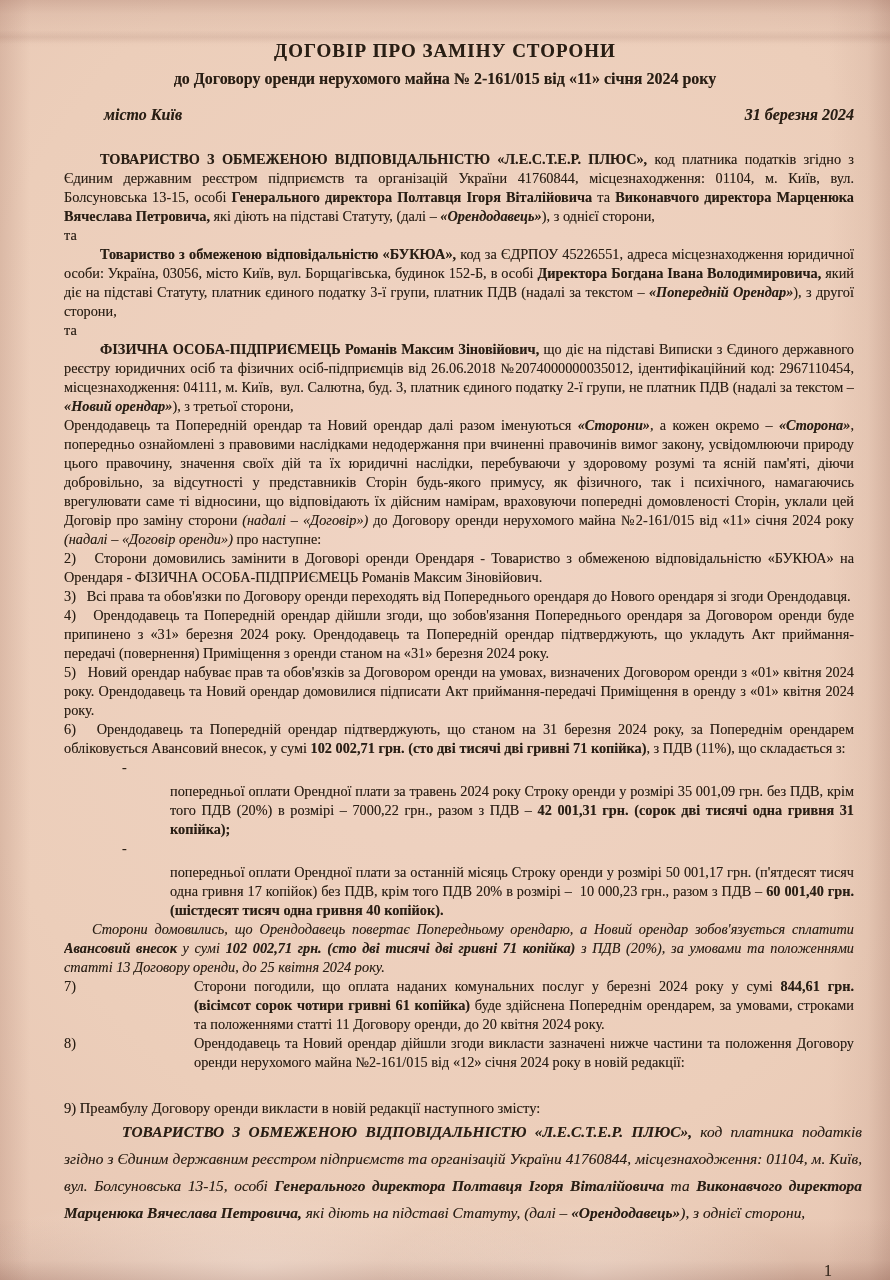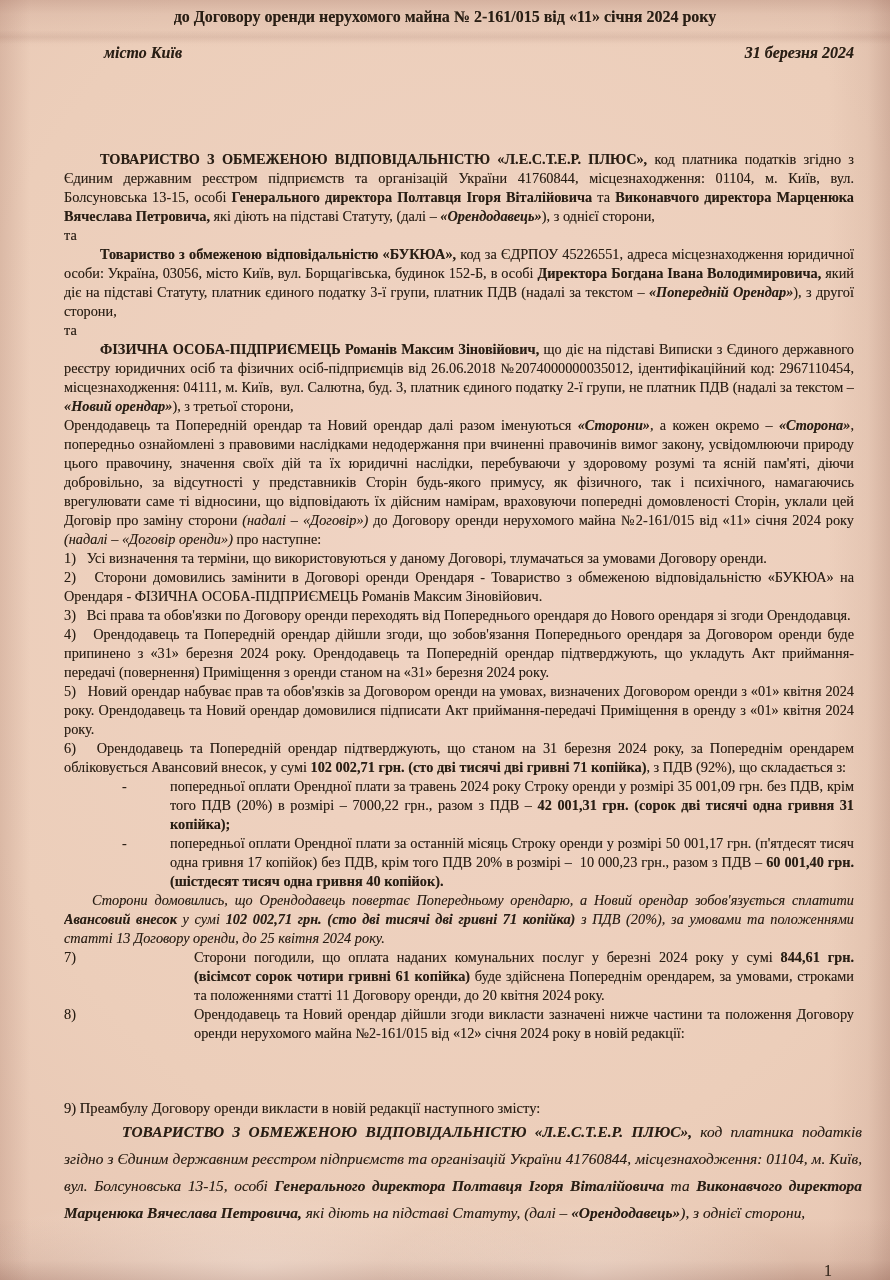--- a/index.html
+++ b/index.html
@@ -29,55 +29,55 @@
   .body{position:absolute;top:150px;left:64px;right:36px;height:946px;overflow:hidden;
     font-size:14.3px;line-height:19px;text-align:justify;}
   .body p{margin:0;}
   .ind{text-indent:36px;}
   .ind-sm{text-indent:28px;font-style:italic;}
   .numblock{display:flex;}
   .numblock .num{flex:0 0 130px;}
   .numblock .bd{flex:1;text-align:justify;}
   .bullet{display:flex;padding-left:52px;}
   .bullet .mark{flex:0 0 48px;padding-left:6px;}
-  .bullet .bd{flex:1;text-align:justify;}
+  .bullet .bd{flex:1;text-align:justify;margin-top:24px;}
   .tail{position:absolute;top:1098px;left:64px;right:28px;font-size:14.6px;line-height:20px;}
   .tail p{margin:0;}
   .final{margin-top:14px;font-size:15.4px;line-height:27px;text-indent:58px;text-align:justify;}
   .b{font-weight:bold;}
   .i{font-style:italic;}
   .pagenum{position:absolute;top:1262px;right:58px;font-size:16px;color:#3a2c20;}
 </style>
 </head>
 <body>
 
 <div class="page">
   <div class="content">
 
+    <div class="title">ДОГОВІР ПРО ЗАМІНУ СТОРОНИ</div>
     <div class="subtitle">до Договору оренди нерухомого майна № 2-161/015 від «11» січня 2024 року</div>
 
     <div class="placedate">
       <span class="place">місто Київ</span>
       <span class="date">31 березня 2024</span>
     </div>
 
     <div class="body">
       <p class="ind"><span class="b">ТОВАРИСТВО З ОБМЕЖЕНОЮ ВІДПОВІДАЛЬНІСТЮ «Л.Е.С.Т.Е.Р. ПЛЮС»,</span><span> код платника податків згідно з Єдиним державним реєстром підприємств та організацій України 41760844, місцезнаходження: 01104, м. Київ, вул. Болсуновська 13-15, особі </span><span class="b">Генерального директора Полтавця Ігоря Віталійовича</span><span> та </span><span class="b">Виконавчого директора Марценюка Вячеслава Петровича,</span><span> які діють на підставі Статуту, (далі – </span><span class="b i">«Орендодавець»</span><span>), з однієї сторони,</span></p>
       <p>та</p>
       <p class="ind"><span class="b">Товариство з обмеженою відповідальністю «БУКЮА»,</span><span> код за ЄДРПОУ 45226551, адреса місцезнаходження юридичної особи: Україна, 03056, місто Київ, вул. Борщагівська, будинок 152-Б, в особі </span><span class="b">Директора Богдана Івана Володимировича,</span><span> який діє на підставі Статуту, платник єдиного податку 3-ї групи, платник ПДВ (надалі за текстом – </span><span class="b i">«Попередній Орендар»</span><span>), з другої сторони,</span></p>
       <p>та</p>
       <p class="ind"><span class="b">ФІЗИЧНА ОСОБА-ПІДПРИЄМЕЦЬ Романів Максим Зіновійович,</span><span> що діє на підставі Виписки з Єдиного державного реєстру юридичних осіб та фізичних осіб-підприємців від 26.06.2018 №2074000000035012, ідентифікаційний код: 2967110454, місцезнаходження: 04111, м. Київ, &nbsp;вул. Салютна, буд. 3, платник єдиного податку 2-ї групи, не платник ПДВ (надалі за текстом – </span><span class="b i">«Новий орендар»</span><span>), з третьої сторони,</span></p>
       <p><span>Орендодавець та Попередній орендар та Новий орендар далі разом іменуються </span><span class="b i">«Сторони»</span><span>, а кожен окремо – </span><span class="b i">«Сторона»</span><span>, попередньо ознайомлені з правовими наслідками недодержання при вчиненні правочинів вимог закону, усвідомлюючи природу цього правочину, значення своїх дій та їх юридичні наслідки, перебуваючи у здоровому розумі та ясній пам'яті, діючи добровільно, за відсутності у представників Сторін будь-якого примусу, як фізичного, так і психічного, намагаючись врегулювати саме ті відносини, що відповідають їх дійсним намірам, враховуючи попередні домовленості Сторін, уклали цей Договір про заміну сторони </span><span class="i">(надалі – «Договір»)</span><span> до Договору оренди нерухомого майна №2-161/015 від «11» січня 2024 року </span><span class="i">(надалі – «Договір оренди»)</span><span> про наступне:</span></p>
 
-      <p><span>1)&nbsp;&nbsp;&nbsp;Усі визначення та терміни, що використовуються у даному Договорі, тлумачаться за умовами Договору оренди.</span></p>
       <p><span>2)&nbsp;&nbsp;&nbsp;Сторони домовились замінити в Договорі оренди Орендаря - Товариство з обмеженою відповідальністю «БУКЮА» на Орендаря - ФІЗИЧНА ОСОБА-ПІДПРИЄМЕЦЬ Романів Максим Зіновійович.</span></p>
       <p><span>3)&nbsp;&nbsp;&nbsp;Всі права та обов'язки по Договору оренди переходять від Попереднього орендаря до Нового орендаря зі згоди Орендодавця.</span></p>
       <p><span>4)&nbsp;&nbsp;&nbsp;Орендодавець та Попередній орендар дійшли згоди, що зобов'язання Попереднього орендаря за Договором оренди буде припинено з «31» березня 2024 року. Орендодавець та Попередній орендар підтверджують, що укладуть Акт приймання-передачі (повернення) Приміщення з оренди станом на «31» березня 2024 року.</span></p>
       <p><span>5)&nbsp;&nbsp;&nbsp;Новий орендар набуває прав та обов'язків за Договором оренди на умовах, визначених Договором оренди з «01» квітня 2024 року. Орендодавець та Новий орендар домовилися підписати Акт приймання-передачі Приміщення в оренду з «01» квітня 2024 року.</span></p>
-      <p><span>6)&nbsp;&nbsp;&nbsp;Орендодавець та Попередній орендар підтверджують, що станом на 31 березня 2024 року, за Попереднім орендарем обліковується Авансовий внесок, у сумі </span><span class="b">102 002,71 грн. (сто дві тисячі дві гривні 71 копійка)</span><span>, з ПДВ (92%), що складається з:</span></p>
+      <p><span>6)&nbsp;&nbsp;&nbsp;Орендодавець та Попередній орендар підтверджують, що станом на 31 березня 2024 року, за Попереднім орендарем обліковується Авансовий внесок, у сумі </span><span class="b">102 002,71 грн. (сто дві тисячі дві гривні 71 копійка)</span><span>, з ПДВ (11%), що складається з:</span></p>
 
       <div class="bullet">
         <span class="mark">-</span>
         <span class="bd"><span>попередньої оплати Орендної плати за травень 2024 року Строку оренди у розмірі 35 001,09 грн. без ПДВ, крім того ПДВ (20%) в розмірі – 7000,22 грн., разом з ПДВ – </span><span class="b">42 001,31 грн. (сорок дві тисячі одна гривня 31 копійка);</span></span>
       </div>
       <div class="bullet">
         <span class="mark">-</span>
         <span class="bd"><span>попередньої оплати Орендної плати за останній місяць Строку оренди у розмірі 50 001,17 грн. (п'ятдесят тисяч одна гривня 17 копійок) без ПДВ, крім того ПДВ 20% в розмірі – &nbsp;10 000,23 грн., разом з ПДВ – </span><span class="b">60 001,40 грн. (шістдесят тисяч одна гривня 40 копійок).</span></span>
       </div>
 

